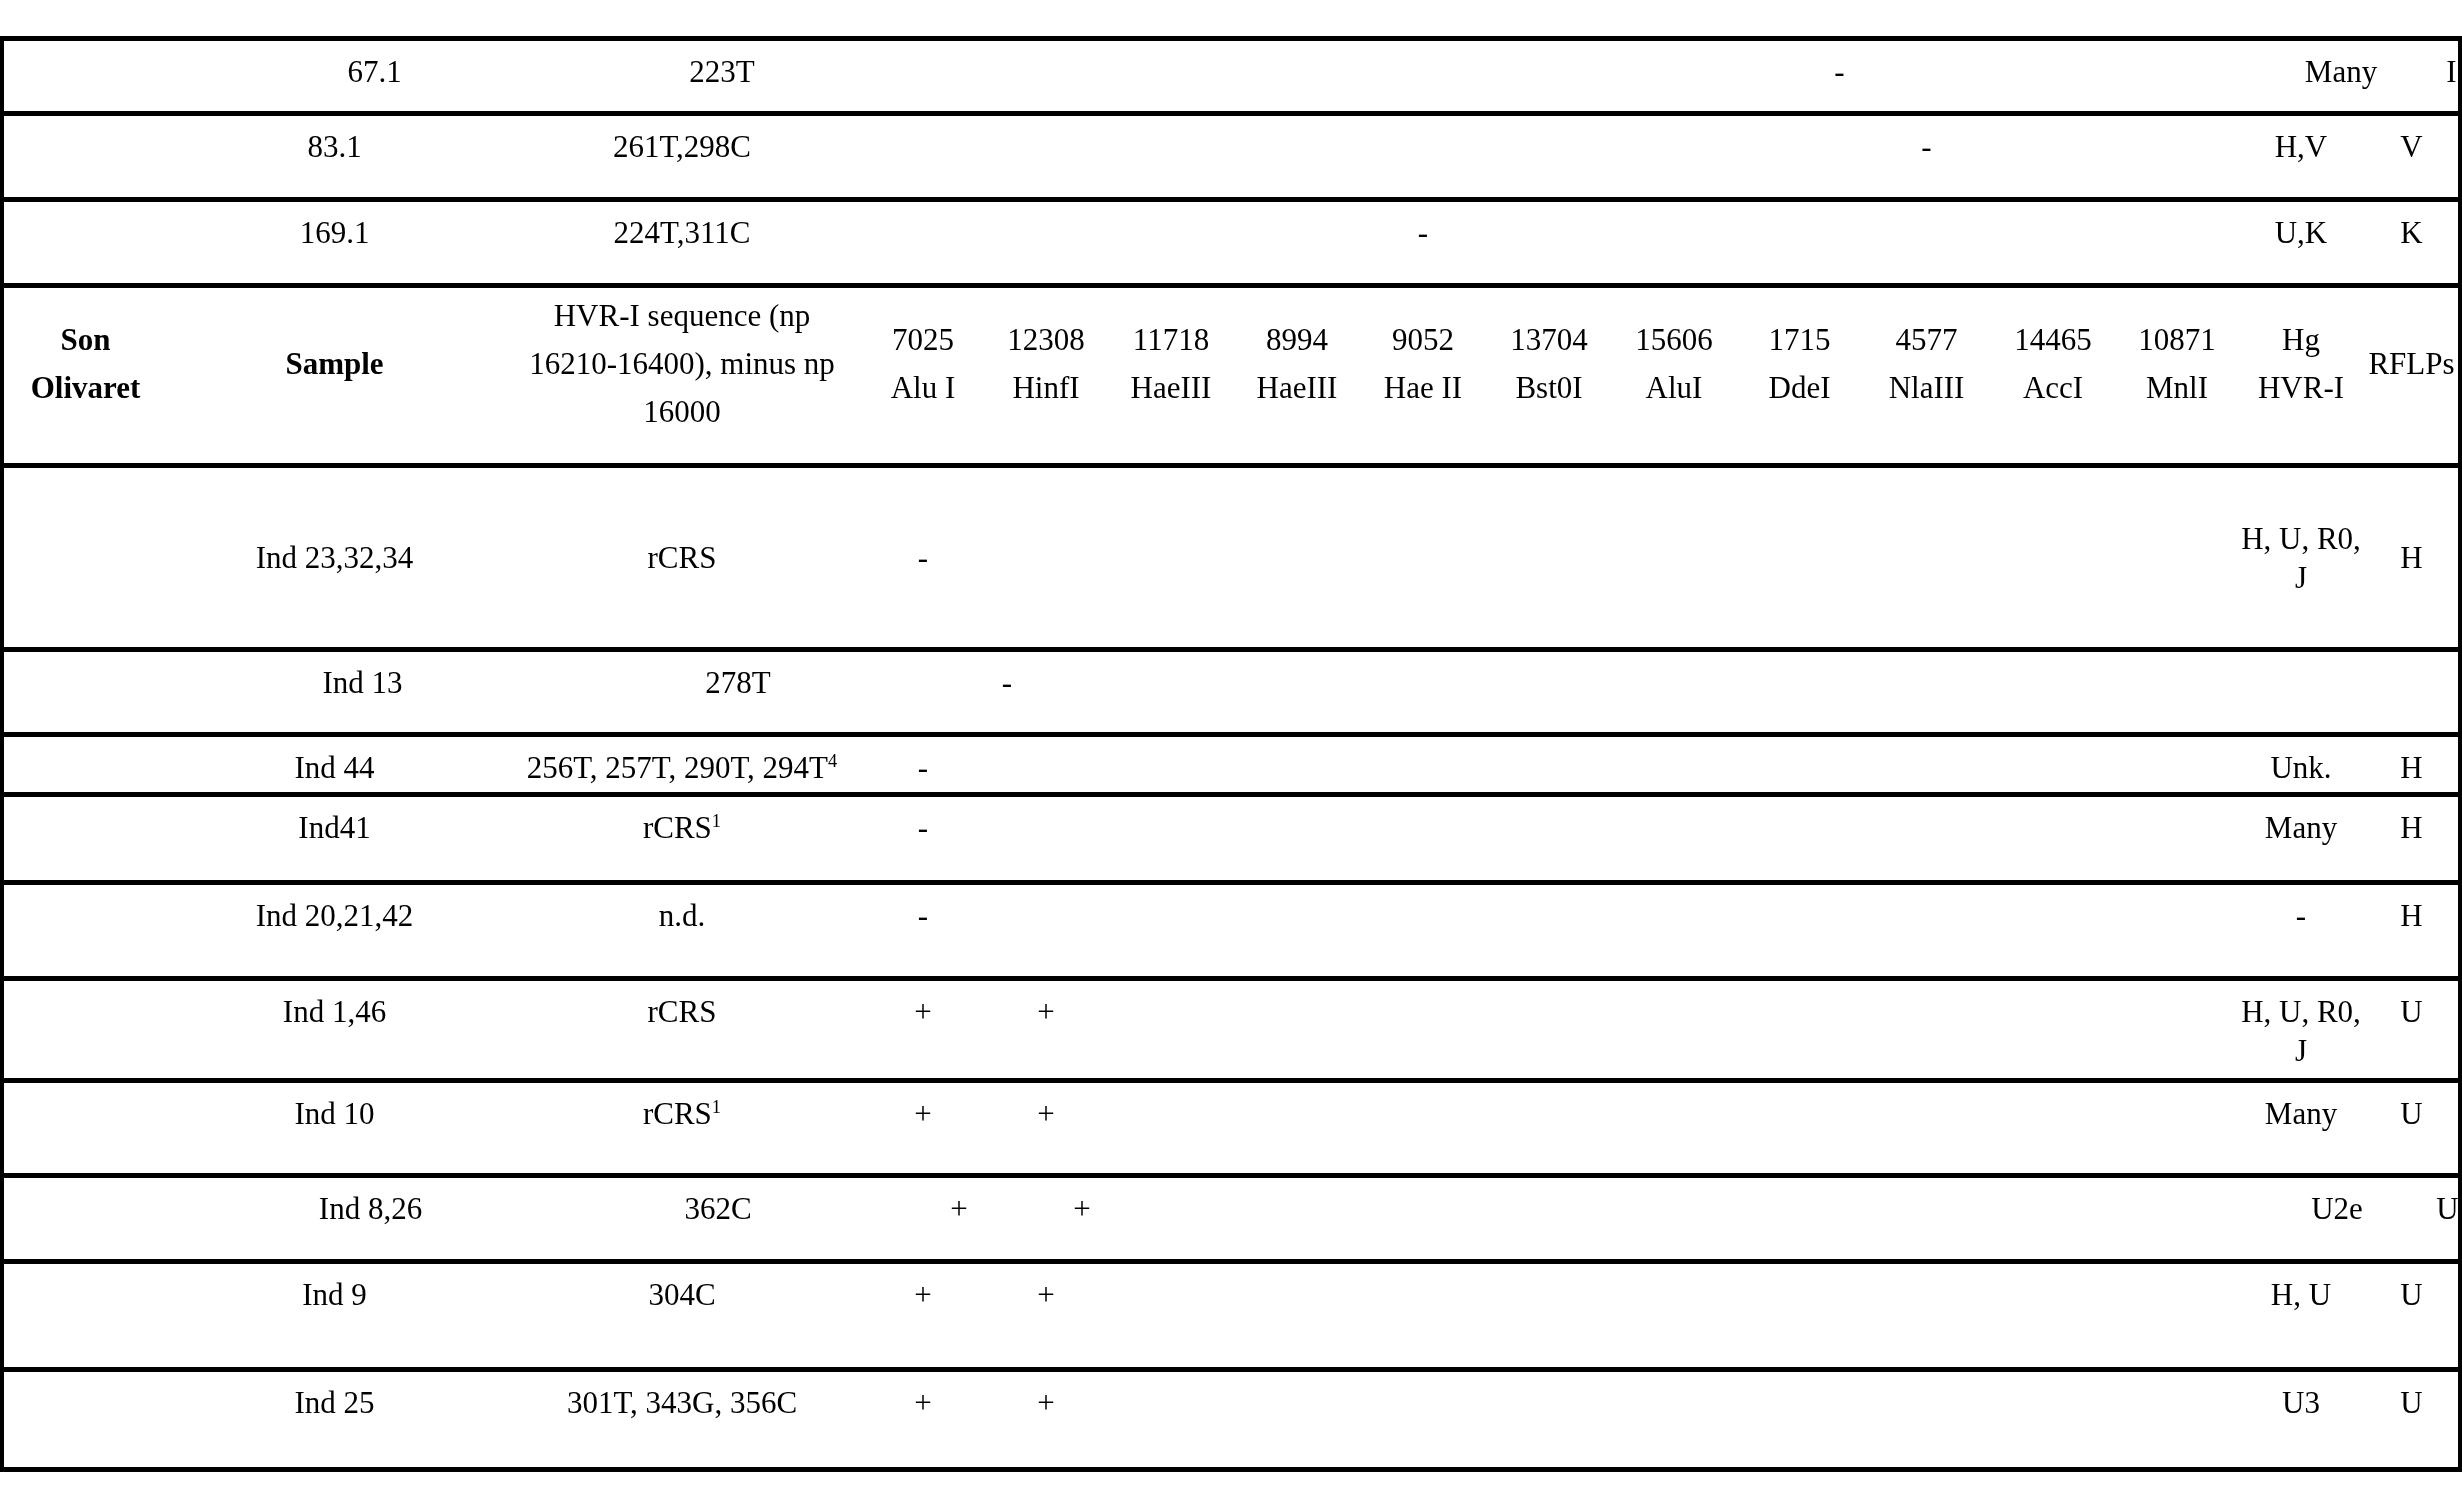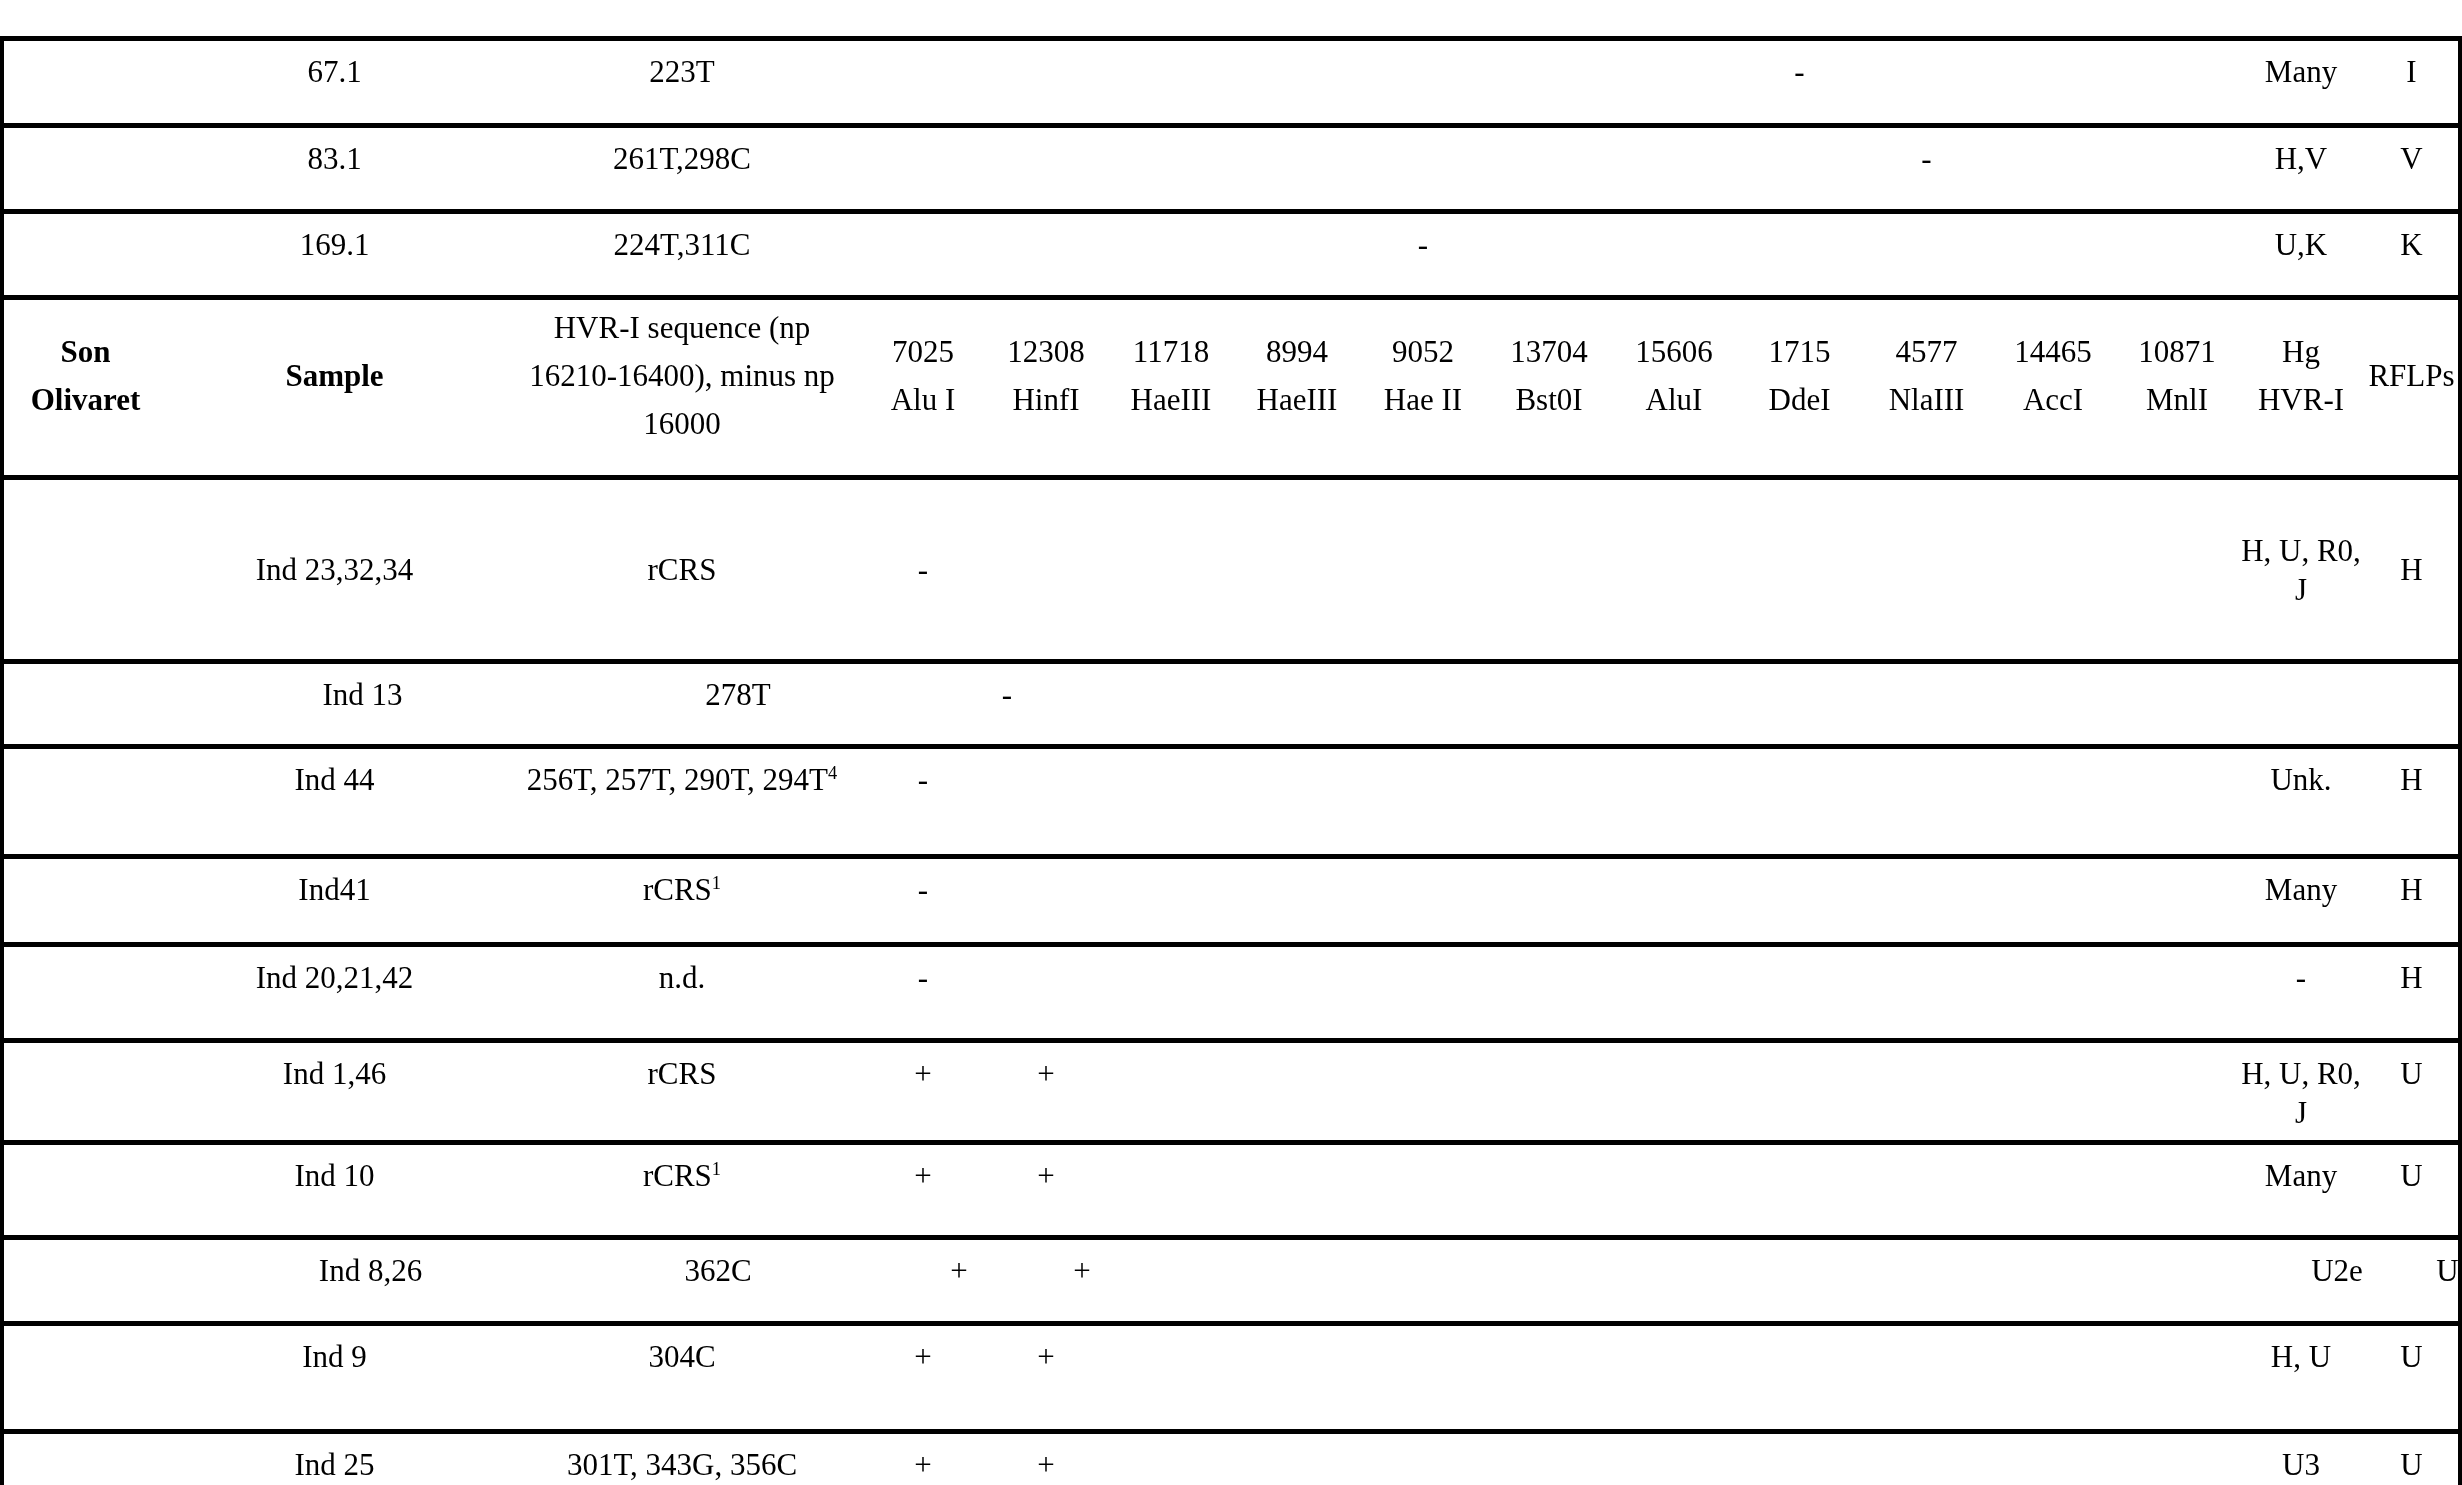--- a/index.html
+++ b/index.html
@@ -40,21 +40,21 @@
     line-height: 48px;
   }
   .header-row .cell.bold { font-weight: bold; }
   sup { font-size: 18.4px; line-height: 0; vertical-align: super; }
   .txt { display: block; }
 </style>
 </head>
 <body>
 
 <div id="rflp-table">
-    <div class="row" style="height: 87px;">
+    <div class="row" style="height: 75px; padding-left: 40px;">
       <div class="cell">
         <span class="txt"></span>
       </div>
       <div class="cell">
         <span class="txt">67.1</span>
       </div>
       <div class="cell">
         <span class="txt">223T</span>
       </div>
       <div class="cell">
@@ -340,21 +340,21 @@
       <div class="cell">
         <span class="txt"></span>
       </div>
       <div class="cell">
         <span class="txt">H,U</span>
       </div>
       <div class="cell">
         <span class="txt">H</span>
       </div>
     </div>
-    <div class="row" style="height: 110px;">
+    <div class="row" style="height: 60px;">
       <div class="cell">
         <span class="txt"></span>
       </div>
       <div class="cell">
         <span class="txt">Ind 44</span>
       </div>
       <div class="cell">
         <span class="txt">256T, 257T, 290T, 294T<sup>4</sup></span>
       </div>
       <div class="cell">

